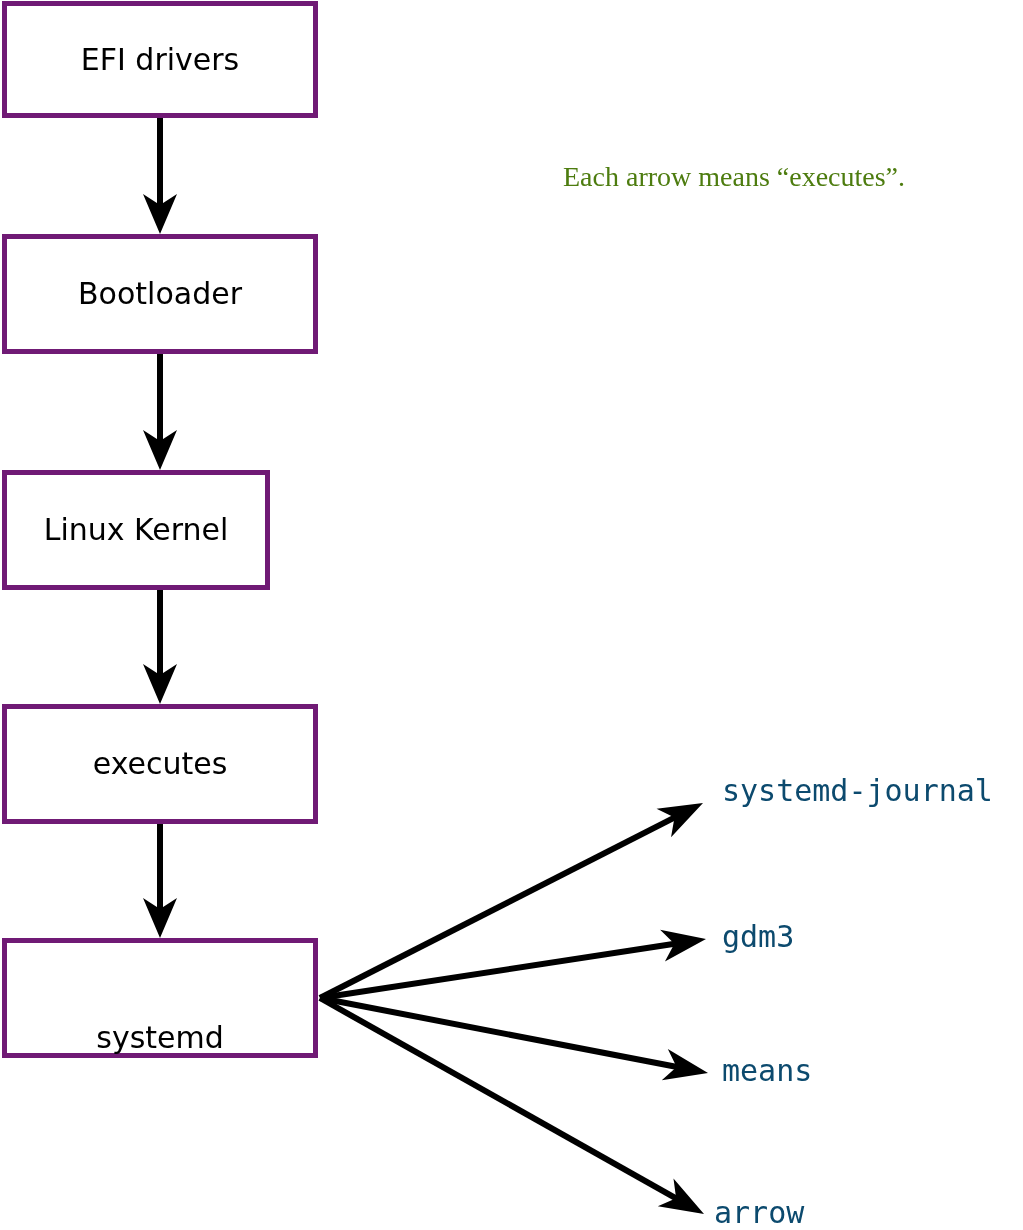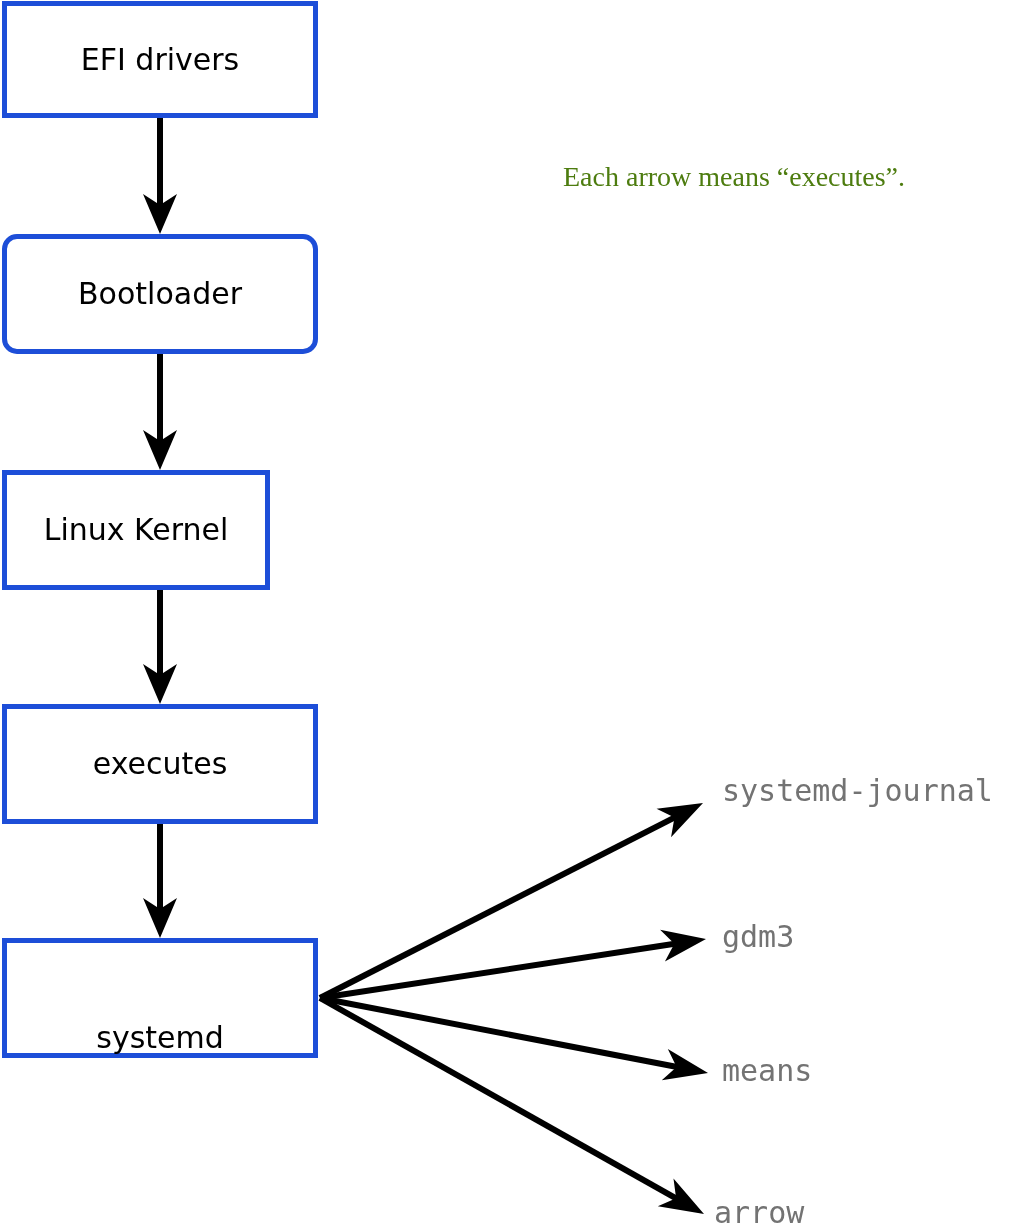--- a/index.html
+++ b/index.html
@@ -18,39 +18,39 @@
   #canvas {
     position: absolute;
     left: 0;
     top: 0;
     width: 1023px;
     height: 1230px;
   }
   .node-box {
     position: absolute;
     box-sizing: border-box;
-    border: 5px solid #1d4ed8;
+    border: 5px solid #701a75;
     background: #ffffff;
     display: flex;
     align-items: center;
     justify-content: center;
   }
   .node-label {
     font-family: "DejaVu Sans", sans-serif;
     font-size: 30px;
     line-height: 1;
     color: #000000;
     white-space: nowrap;
   }
   .leaf-label {
     position: absolute;
     font-family: "DejaVu Sans Mono", monospace;
     font-size: 30px;
     line-height: 1;
-    color: #737373;
+    color: #0c4a6e;
     white-space: nowrap;
   }
   .legend-text {
     position: absolute;
     font-family: Liberation Serif, serif;
     font-size: 28px;
     line-height: 1;
     color: #4d7c0f;
     white-space: nowrap;
   }
@@ -89,21 +89,21 @@
         <polygon points="708.00,1073.00 661.76,1080.36 676.58,1066.93 667.84,1048.94" fill="#000000"></polygon>
         <line x1="320" y1="998" x2="677.85" y2="1199.29" stroke="#000000" stroke-width="6"></line>
         <polygon points="704.00,1214.00 657.81,1206.37 676.11,1198.31 673.49,1178.48" fill="#000000"></polygon>
       </g>
   </svg>
 
   <div id="node-layer">
       <div class="node-box" style="left: 2px; top: 1px; width: 316px; height: 117px;">
         <span class="node-label">EFI drivers</span>
       </div>
-      <div class="node-box" style="left: 2px; top: 234px; width: 316px; height: 120px; border-radius: 15px;">
+      <div class="node-box" style="left: 2px; top: 234px; width: 316px; height: 120px;">
         <span class="node-label">Bootloader</span>
       </div>
       <div class="node-box" style="left: 2px; top: 470px; width: 268px; height: 120px;">
         <span class="node-label">Linux Kernel</span>
       </div>
       <div class="node-box" style="left: 2px; top: 704px; width: 316px; height: 120px;">
         <span class="node-label">executes</span>
       </div>
       <div class="node-box" style="left: 2px; top: 938px; width: 316px; height: 120px; align-items: flex-end;">
         <span class="node-label">systemd</span>

